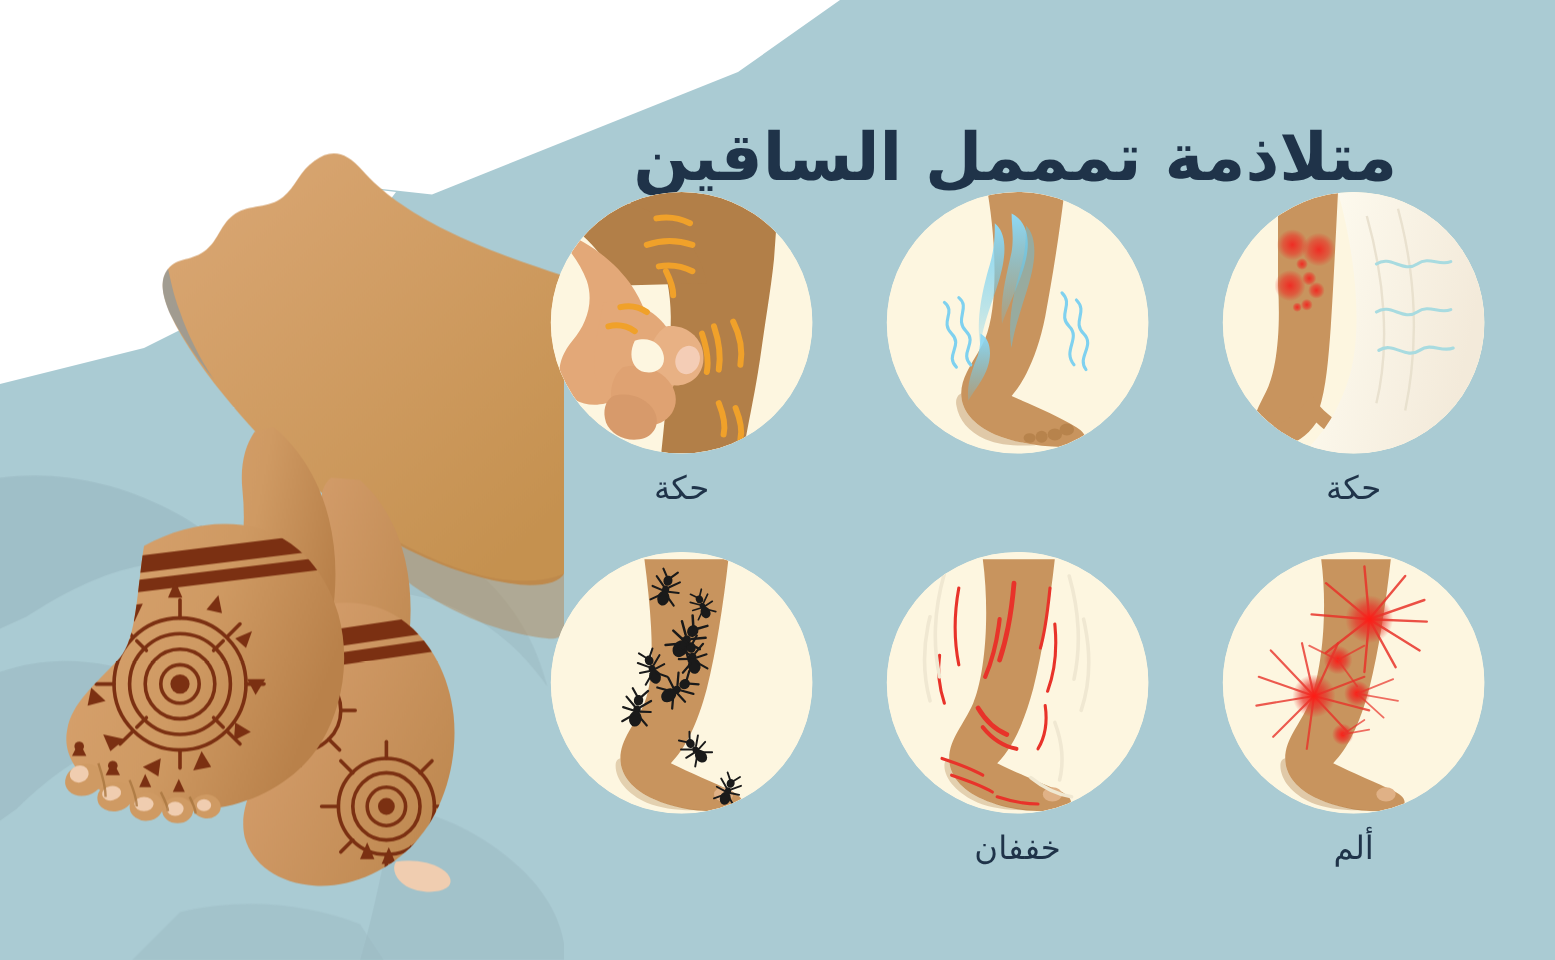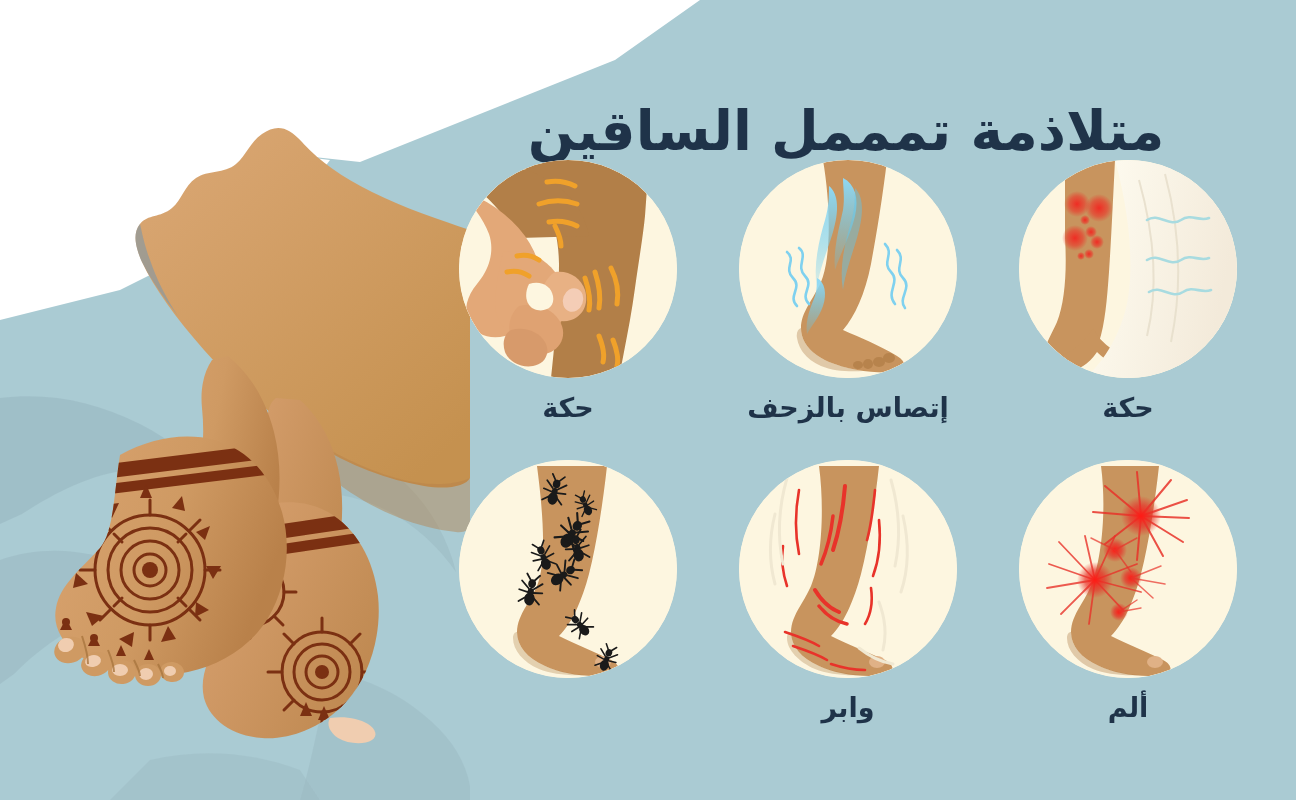--- a/index.html
+++ b/index.html
@@ -73,21 +73,21 @@
     border-radius: 50%;
     background: #fdf6e0;
     overflow: hidden;
     position: relative;
     flex: none;
   }
   .circle svg { display: block; width: 100%; height: 100%; }
   .caption {
     margin-top: 14px;
     font-size: 27px;
-    font-weight: 700;
+    font-weight: 400;
     color: #1f3349;
     direction: rtl;
     text-align: center;
     white-space: nowrap;
   }
 </style>
 </head>
 <body>
 
 <div id="poster">
@@ -438,21 +438,20 @@
               <path d="M48,92 C58,100 44,108 54,118 C64,128 48,136 58,146"></path>
               <path d="M60,88 C70,96 56,106 66,116 C76,126 60,134 70,144"></path>
             </g>
             <g stroke="#7fd1ef" stroke-width="2.6" fill="none" stroke-linecap="round">
               <path d="M146,84 C156,94 142,102 152,112 C162,122 146,132 156,144"></path>
               <path d="M158,90 C168,100 154,108 164,118 C174,128 158,138 166,148"></path>
             </g>
           </g>
         </svg>
       </div>
-      <div class="caption">إتصاس بالزحف</div>
     </div>
 
     <div class="cell">
       <div class="circle">
         <svg viewBox="0 0 218 218">
           <defs>
               <clipPath id="c3">
                 <circle cx="109" cy="109" r="109"></circle>
               </clipPath>
             </defs>
@@ -626,21 +625,21 @@
               <path d="M48,18 C40,46 38,76 44,104"></path>
               <path d="M36,54 C30,78 30,102 36,124"></path>
               <path d="M152,20 C160,48 162,78 156,106"></path>
               <path d="M164,56 C170,82 170,108 162,132"></path>
               <path d="M140,142 C146,158 148,174 144,190"></path>
               <path d="M120,188 C130,196 142,202 154,204"></path>
             </g>
           </g>
         </svg>
       </div>
-      <div class="caption">وابر</div>
+      <div class="caption">خففان</div>
     </div>
 
     <div class="cell">
       <div class="circle">
         <svg viewBox="0 0 218 218">
           <defs>
             <clipPath id="c6">
                 <circle cx="109" cy="109" r="109"></circle>
               </clipPath>
             <g id="ant">

